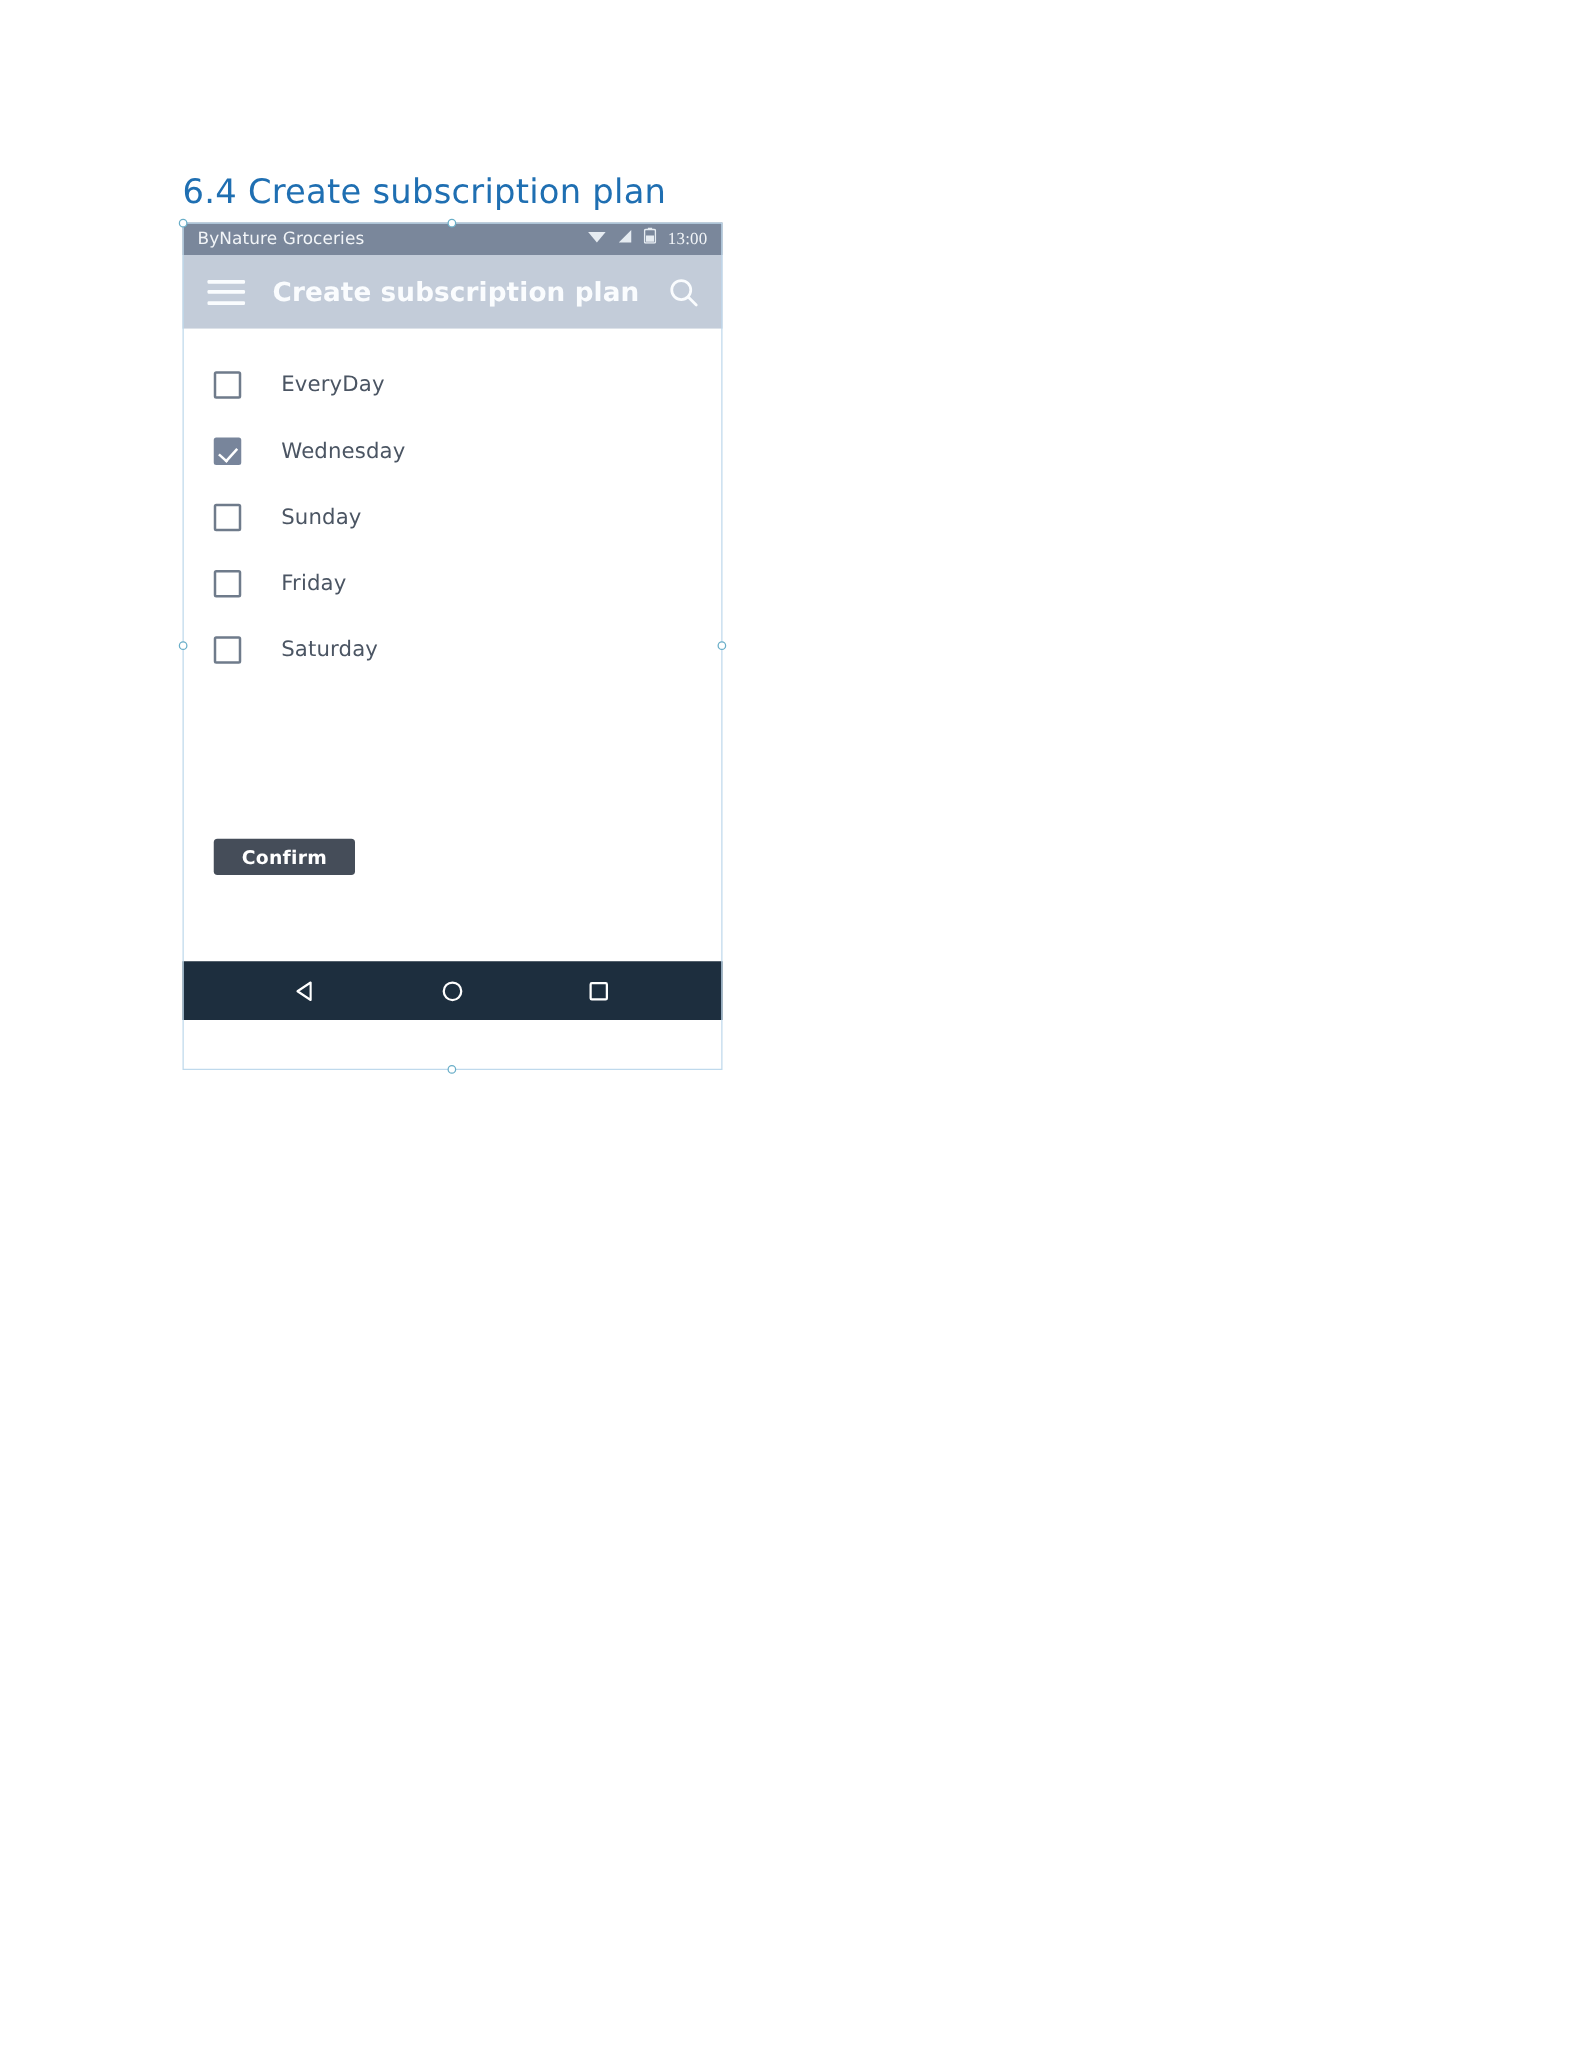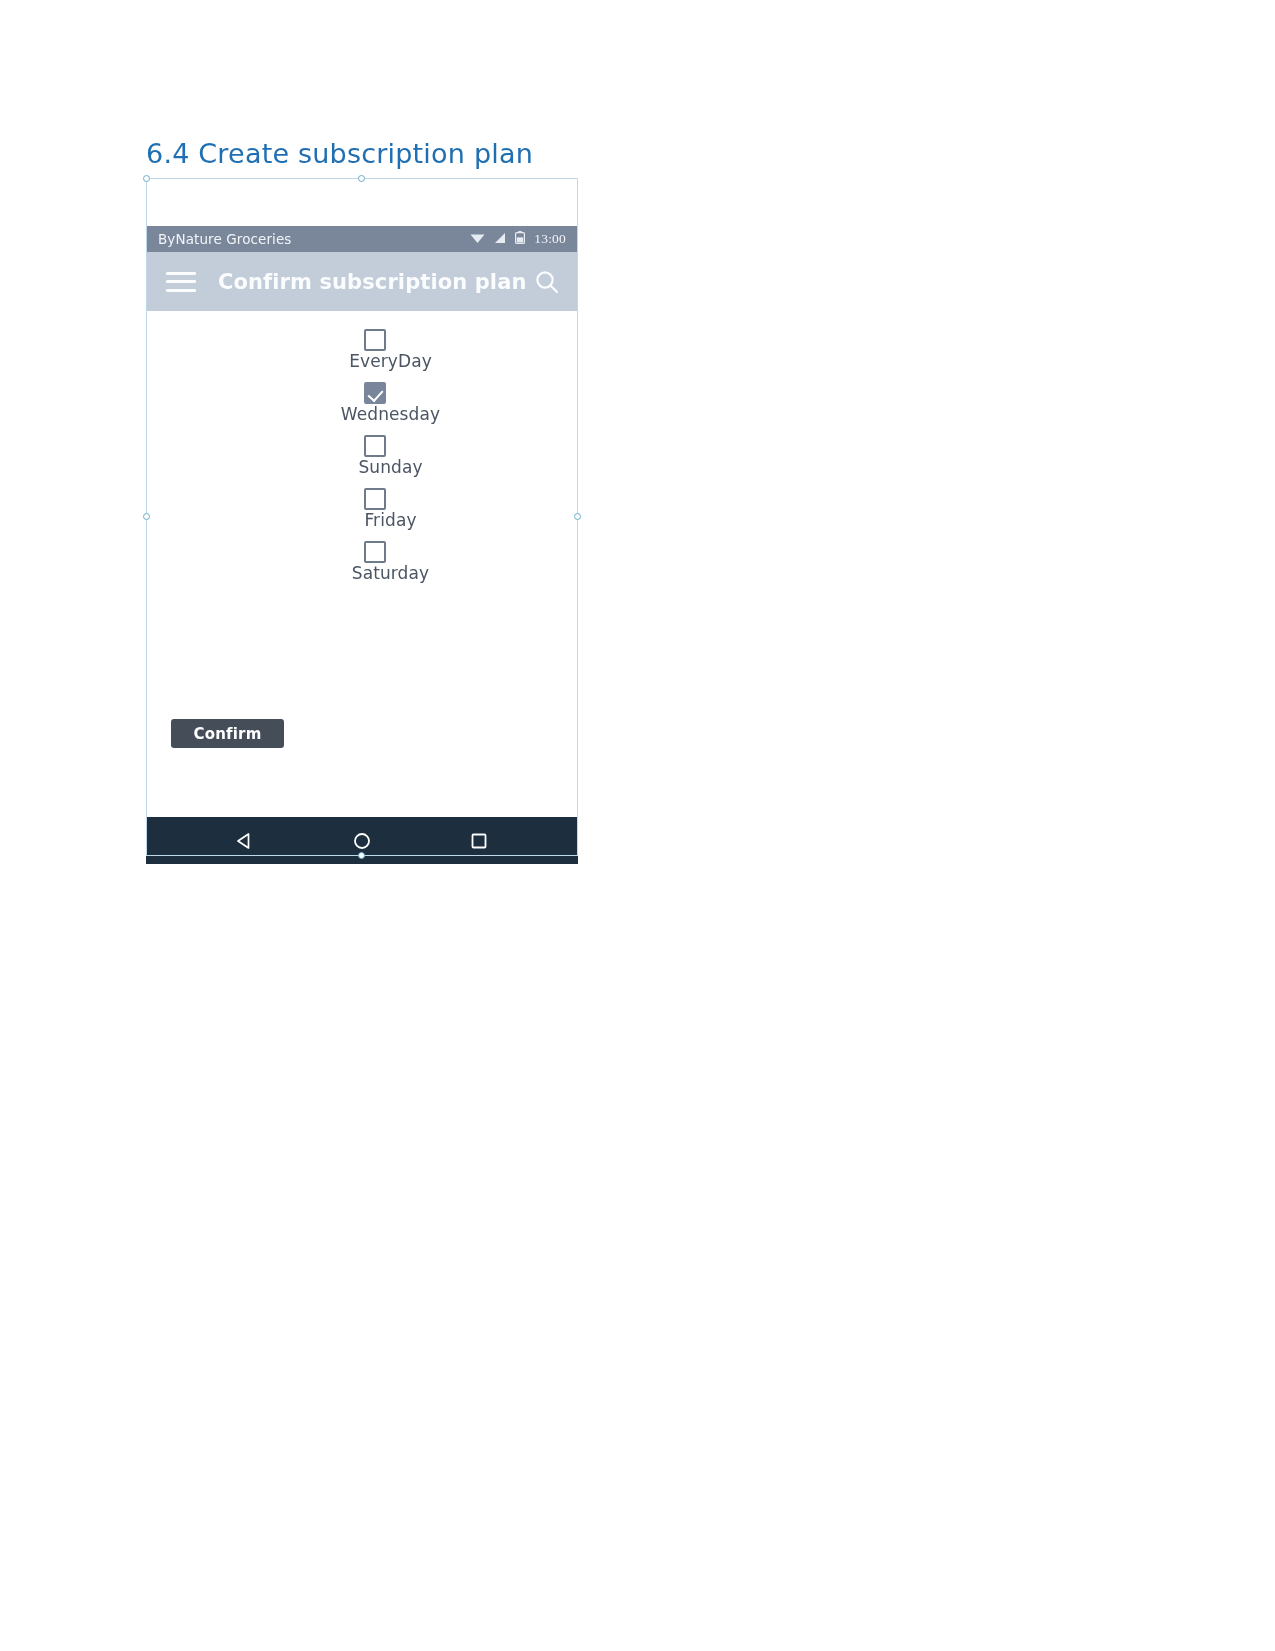--- a/index.html
+++ b/index.html
@@ -30,21 +30,20 @@
 
   
   #phone-frame {
     position: absolute;
     left: 146px;
     top: 178px;
     width: 432px;
     height: 678px;
     background: #ffffff;
     box-sizing: border-box;
-    margin-top: 48px;
   }
 
   
   #selection-outline {
     position: absolute;
     left: 146px;
     top: 178px;
     width: 432px;
     height: 678px;
     border: 1px solid #BFD9EC;
@@ -149,21 +148,20 @@
     box-sizing: border-box;
   }
 
   .day-row {
     display: flex;
     align-items: center;
     height: 53px;
     padding-left: 25px;
     box-sizing: border-box;
     cursor: pointer;
-    flex-direction: column;
   }
   .checkbox {
     width: 22px;
     height: 22px;
     box-sizing: border-box;
     flex: 0 0 auto;
     border: 2px solid #6F7B8B;
     border-radius: 2px;
     background: #ffffff;
     position: relative;
@@ -262,21 +260,21 @@
       <span id="status-clock">13:00</span>
     </span>
   </div>
 
   <div id="app-bar">
     <div id="hamburger-icon">
       <span></span>
         <span></span>
         <span></span>
     </div>
-    <div id="app-bar-title">Confirm subscription plan</div>
+    <div id="app-bar-title">Create subscription plan</div>
     <div id="search-icon">
       <svg width="26" height="26" viewBox="0 0 26 26">
         <circle cx="11" cy="11" r="7.6" fill="none" stroke="#FAFCFE" stroke-width="2.2"></circle>
         <line x1="16.6" y1="16.6" x2="23" y2="23" stroke="#FAFCFE" stroke-width="2.2" stroke-linecap="round"></line>
       </svg>
     </div>
   </div>
 
   <div id="content">
 

